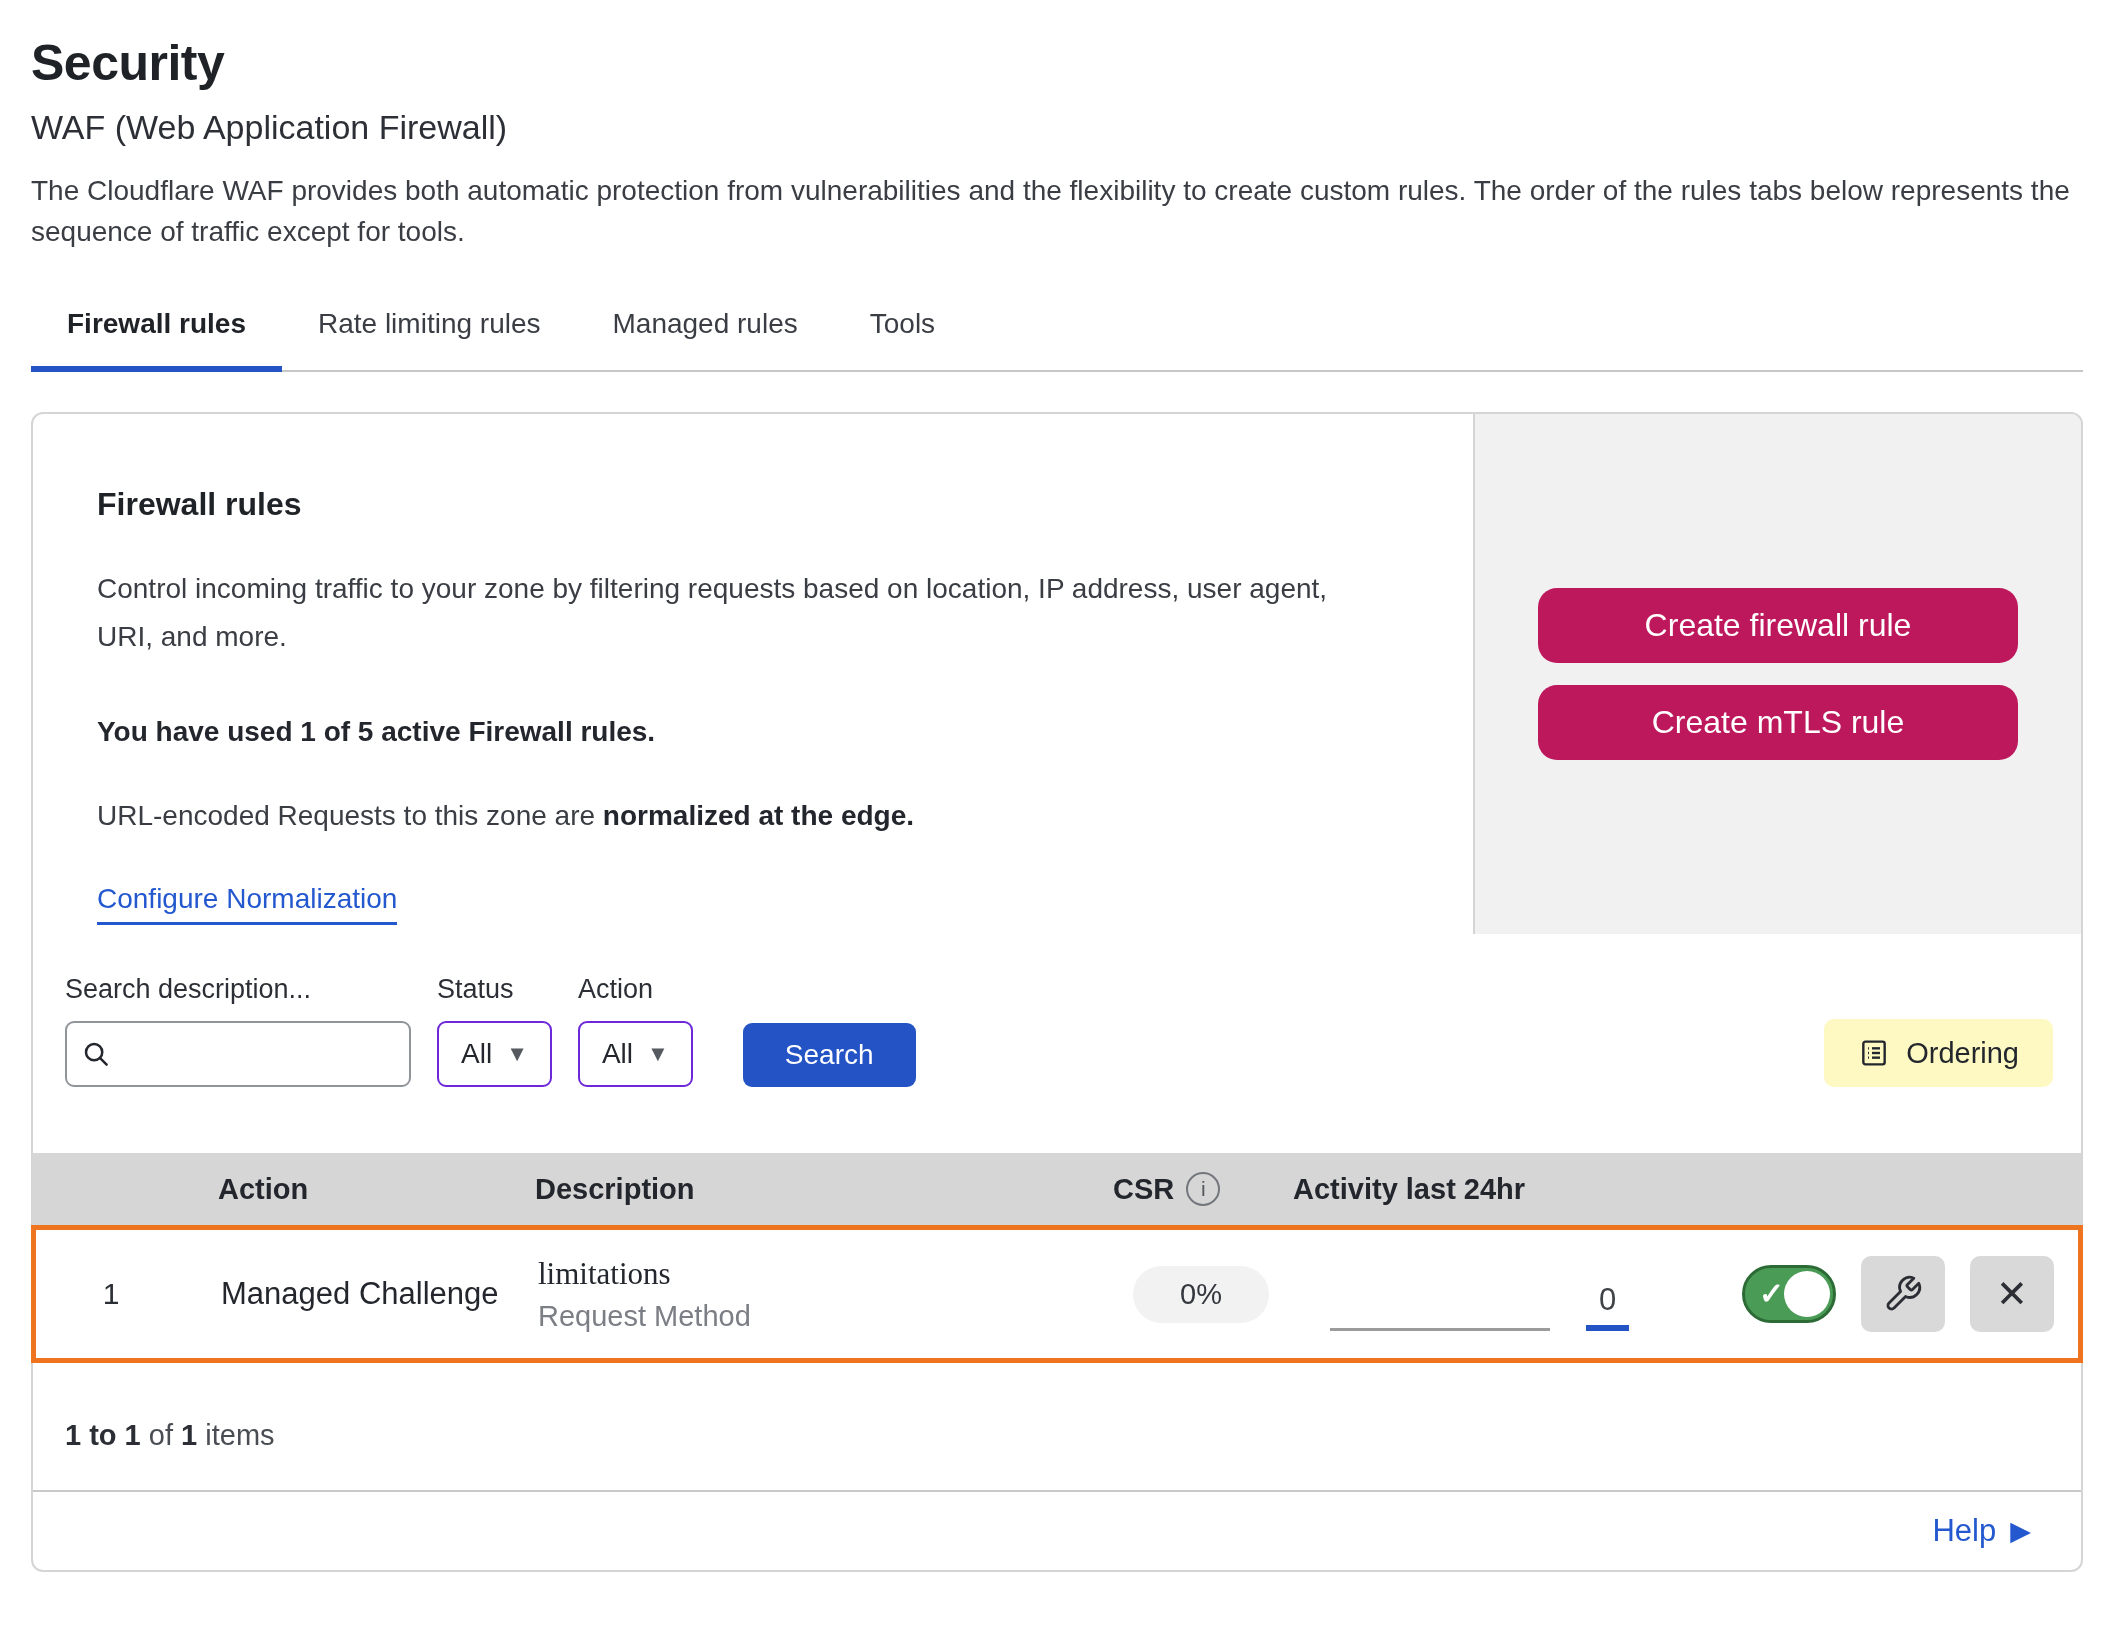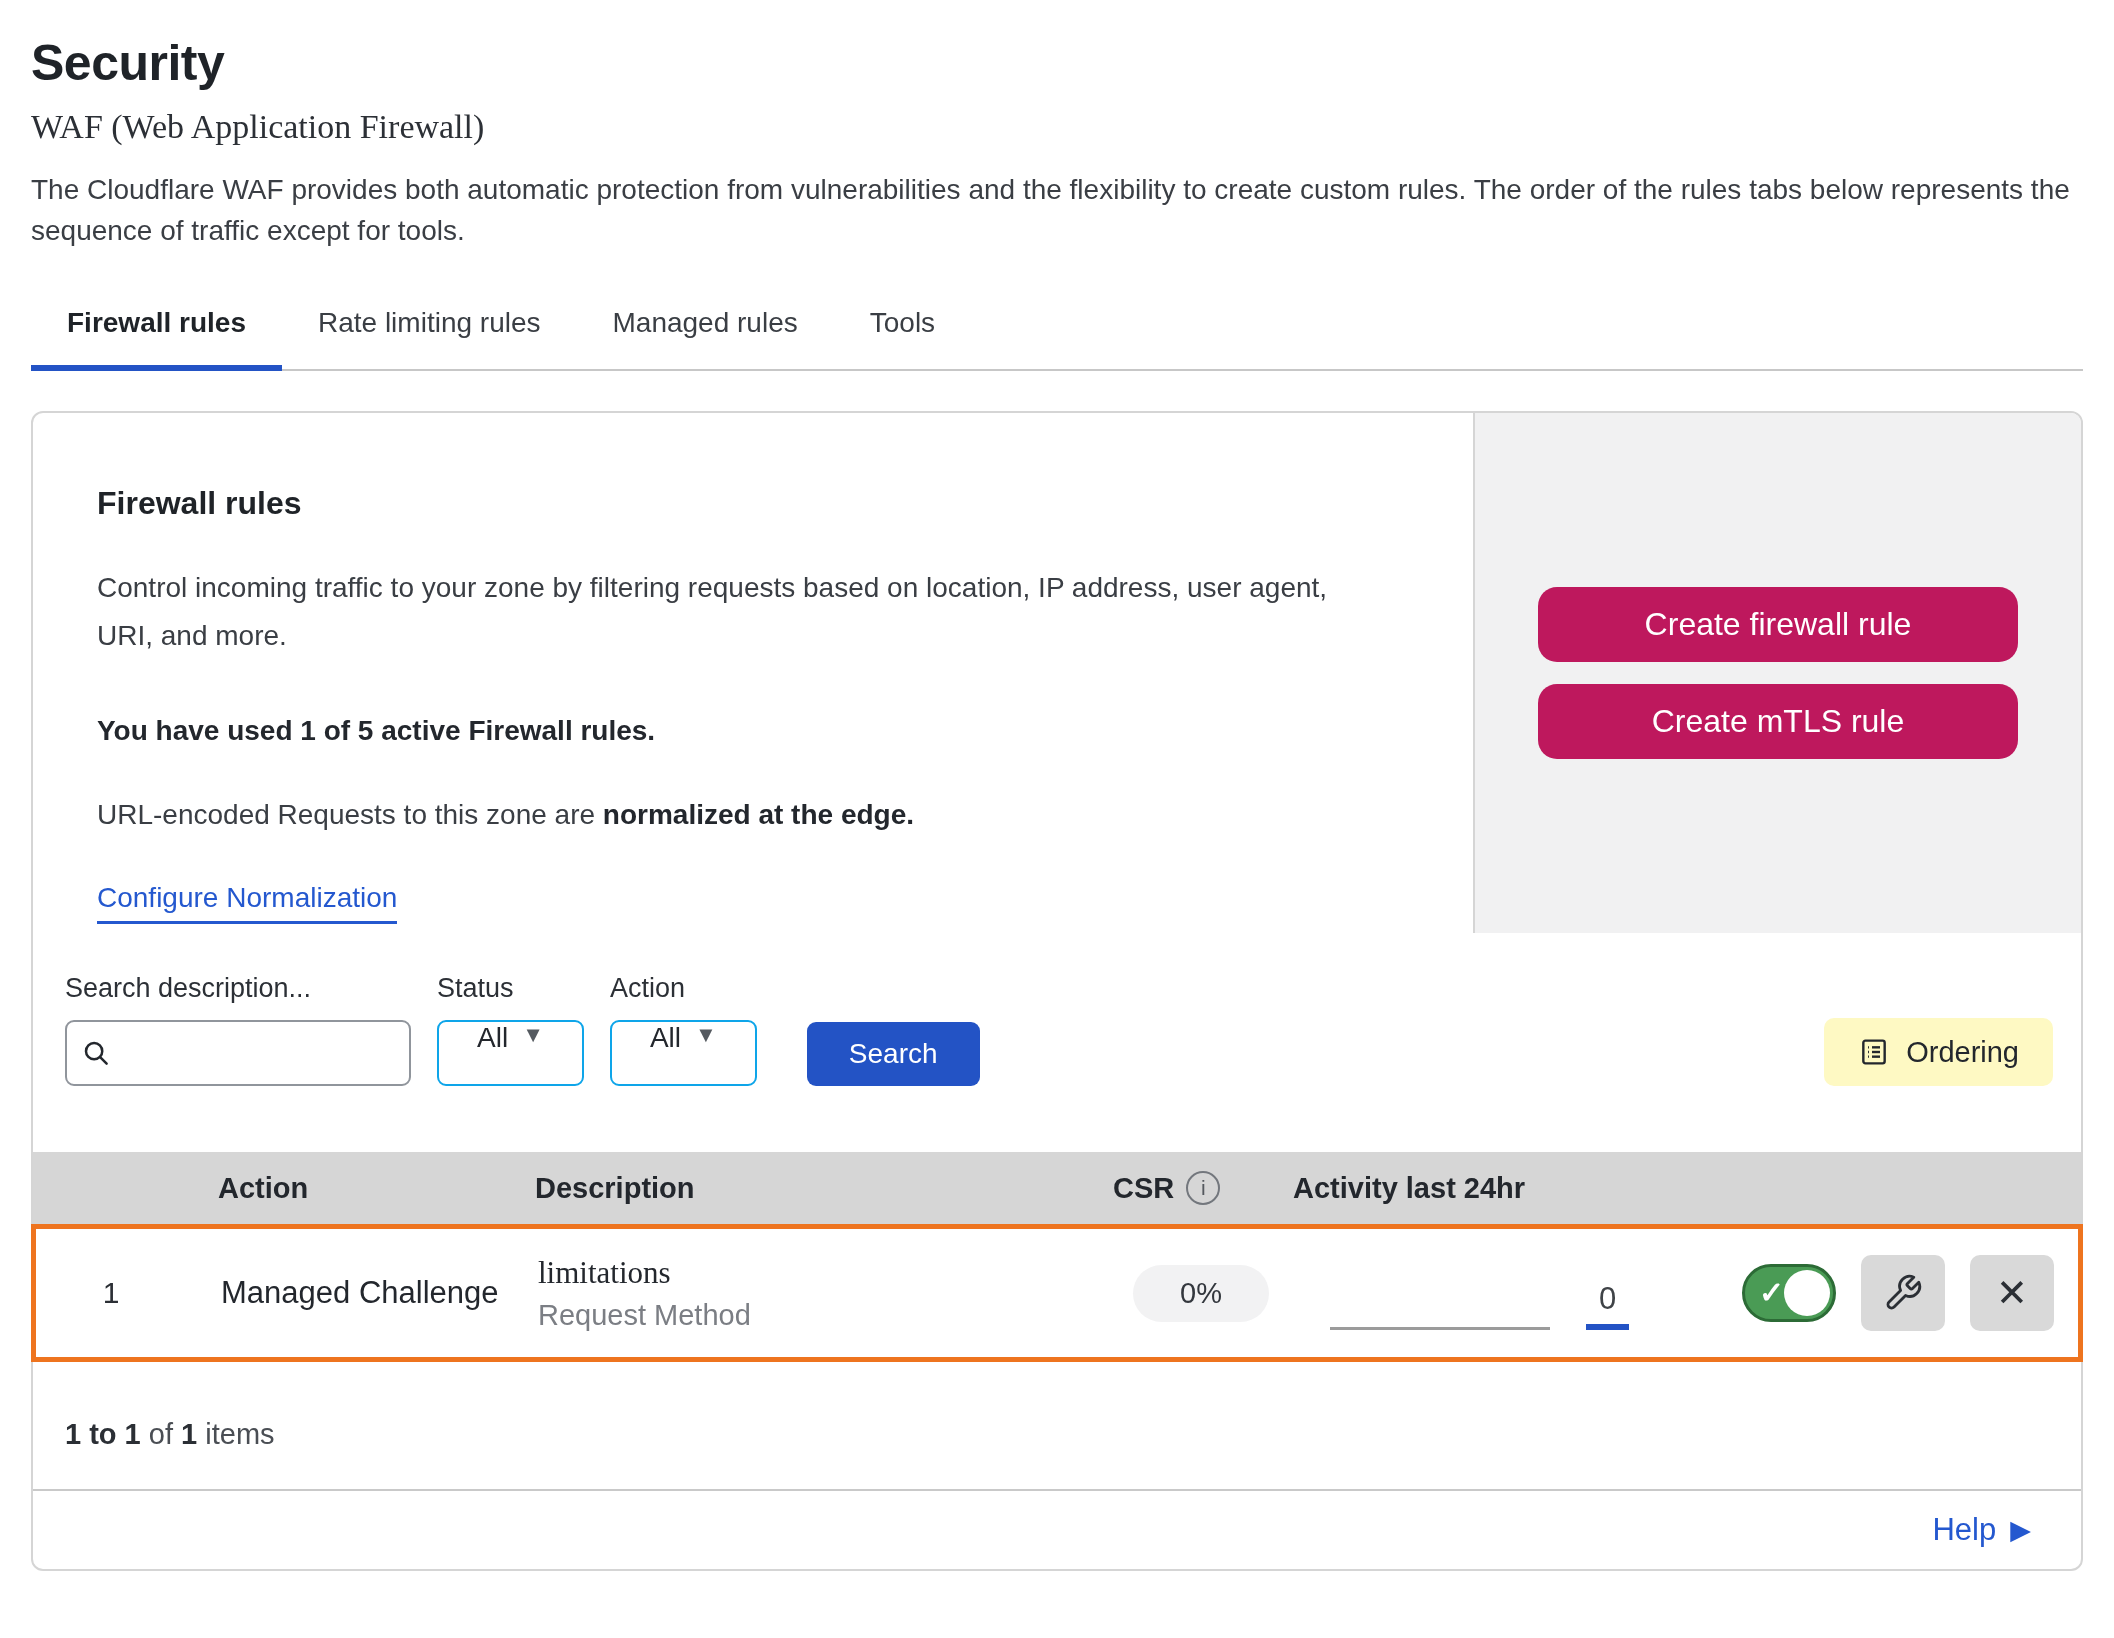--- a/index.html
+++ b/index.html
@@ -7,21 +7,21 @@
   body {
     width: 2114px; height: 1638px; overflow: hidden;
     background: #ffffff;
     font-family: "Liberation Sans", sans-serif;
     color: #33373d;
   }
   .page { padding: 26px 31px 0 31px; }
 
   
   .title { font-size: 50px; font-weight: 700; color: #1f2328; margin: 8px 0 16px 0; letter-spacing: -0.5px; }
-  .subtitle { font-size: 34px; font-weight: 400; color: #2c3036; margin: 0 0 24px 0; font-family: Liberation Serif, serif; }
+  .subtitle { font-size: 34px; font-weight: 400; color: #2c3036; margin: 0 0 24px 0; }
   .page-desc { font-size: 28px; line-height: 1.45; color: #3a3e44; margin: 0; max-width: 2052px; }
 
   
   .tabs { display: flex; margin-top: 42px; border-bottom: 2px solid #c7c7c7; width: 2052px; }
   .tab { font-size: 28px; color: #3a3e44; padding: 14px 36px 26px 36px; margin-bottom: -2px;
          border-bottom: 6px solid transparent; cursor: pointer; white-space: nowrap; }
   .tab.active { font-weight: 700; color: #1f2328; border-bottom-color: #2353c5; }
 
   
   .card { width: 2052px; margin-top: 40px; border: 2px solid #d5d5d5; border-radius: 12px; background:#fff; }
@@ -42,22 +42,22 @@
   .btn-primary { background: #be185d; color: #ffffff; font-size: 32px; font-family: inherit;
                  border: none; border-radius: 19px; padding: 19px 0; text-align: center; cursor: pointer; width: 100%; }
 
   
   .filter-section { display: flex; align-items: flex-end; padding: 40px 28px 66px 32px; }
   .fgroup { display: flex; flex-direction: column; margin-right: 26px; }
   .flabel { font-size: 27px; color: #2c3036; margin-bottom: 16px; }
   .search-box { width: 346px; height: 66px; border: 2px solid #90959c; border-radius: 9px;
                 display: flex; align-items: center; padding: 0 14px; background:#fff; }
   .search-box input { border: none; outline: none; flex: 1; font-size: 27px; font-family: inherit; margin-left: 10px; min-width: 0; background: transparent; }
-  .select { height: 66px; border: 2px solid #0ea5e9; border-radius: 9px; background:#fff;
-            display: flex; gap: 14px; padding: 0 38px; font-size: 28px; color: #23272d; cursor: pointer; }
+  .select { height: 66px; border: 2px solid #6d28d9; border-radius: 9px; background:#fff;
+            display: flex; align-items: center; gap: 14px; padding: 0 22px; font-size: 28px; color: #23272d; cursor: pointer; }
   .caret { font-size: 22px; color: #555a60; }
   .btn-search { height: 64px; padding: 0 42px; background: #2353c5; color: #fff; font-size: 28px;
                 font-family: inherit; border: none; border-radius: 9px; margin-left: 24px; cursor: pointer; }
   .btn-ordering { margin-left: auto; height: 68px; padding: 0 34px; background: #fef9c3; border: none;
                   border-radius: 10px; display: flex; align-items: center; gap: 16px; font-size: 29px;
                   color: #23272d; font-family: inherit; cursor: pointer; }
 
   
   .thead { display: flex; align-items: center; background: #d6d6d6; height: 72px;
            font-size: 29px; font-weight: 700; color: #23272d; }

